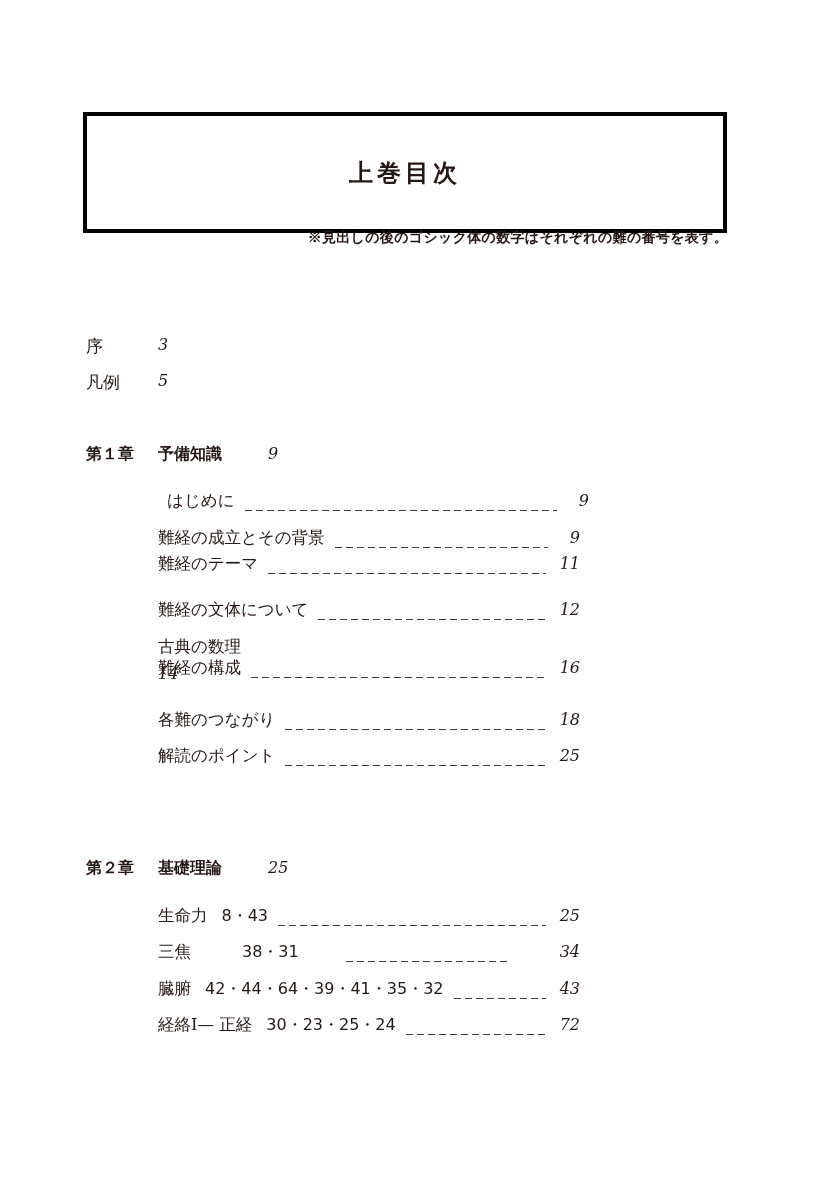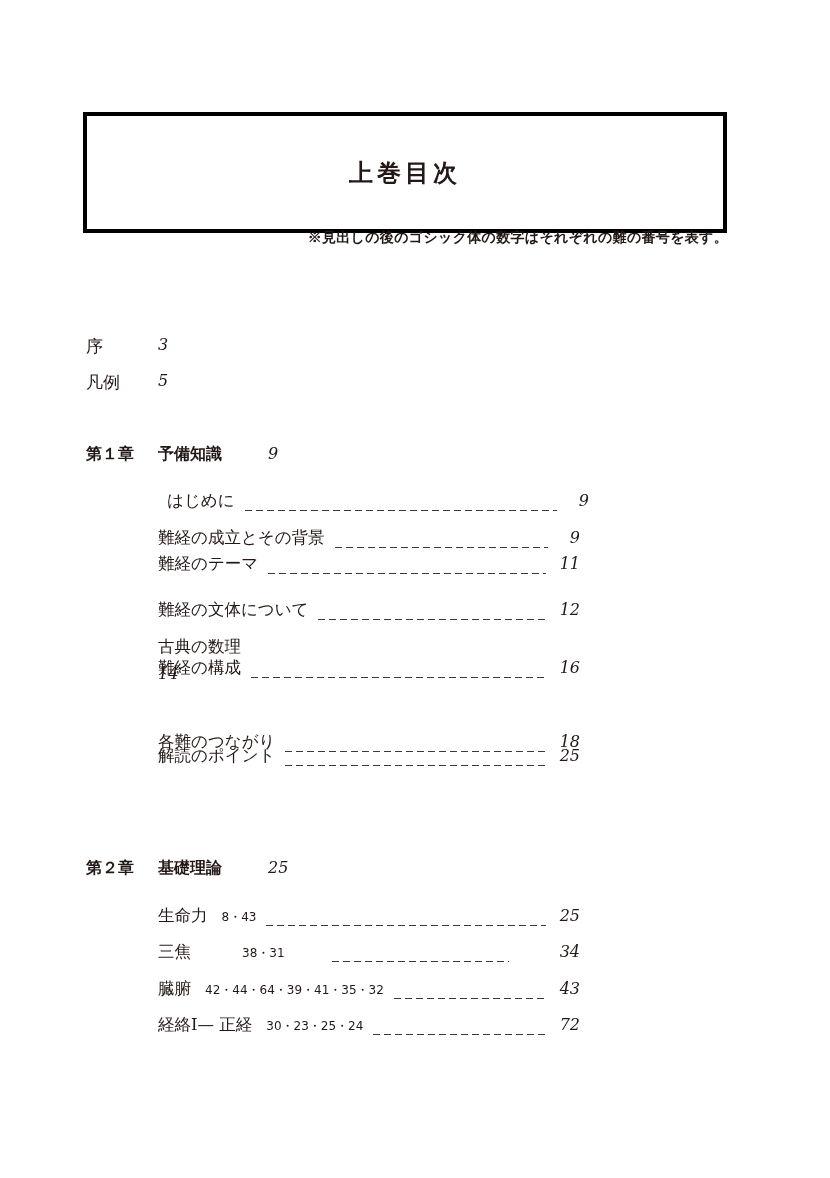--- a/index.html
+++ b/index.html
@@ -13,21 +13,21 @@
   }
   .title { font-size: 24px; font-weight: bold; letter-spacing: 4px; }
   .note { position: absolute; right: 102px; top: 229px; font-size: 14px; letter-spacing: 0.3px; font-weight: bold; }
   .front { position: absolute; left: 86px; font-size: 17px; }
   .front .num { position: absolute; left: 72px; font-style: italic; font-size: 16px; }
   .chapter { position: absolute; left: 86px; font-size: 16px; font-weight: bold; }
   .chapter .ch-label { display: inline-block; width: 72px; }
   .chapter .ch-page { position: absolute; font-style: italic; font-weight: normal; font-size: 16px; }
   .entry { position: absolute; left: 158px; width: 422px; height: 24px; font-size: 16.5px; display: flex; align-items: baseline; }
   .entry .label { white-space: nowrap; }
-  .entry .nums { white-space: nowrap; margin-left: 14px; font-size: 12px; }
+  .entry .nums { white-space: nowrap; margin-left: 14px; font-size: 16px; }
   .entry .leader {
     flex: 1; margin: 0 14px 0 10px; height: 12px; align-self: center; margin-top: 6px;
     background-image: repeating-linear-gradient(to right, #3a3a3a 0, #3a3a3a 7px, transparent 7px, transparent 11px);
     background-size: 100% 1.3px; background-repeat: no-repeat; background-position: bottom left;
   }
   .entry .page { font-style: italic; font-size: 16px; min-width: 18px; text-align: right; }
 </style>
 </head>
 <body>
 
@@ -73,21 +73,21 @@
 <div class="entry serif" style="top:636px;flex-direction:column;">
   <span class="label">古典の数理</span>
   <span class="leader"></span>
   <span class="page">14</span>
 </div>
 <div class="entry serif" style="top:657px;">
   <span class="label">難経の構成</span>
   <span class="leader"></span>
   <span class="page">16</span>
 </div>
-<div class="entry serif" style="top:709px;margin-top:22px;">
+<div class="entry serif" style="top:709px;">
   <span class="label">各難のつながり</span>
   <span class="leader"></span>
   <span class="page">18</span>
 </div>
 <div class="entry serif" style="top:745px;">
   <span class="label">解読のポイント</span>
   <span class="leader"></span>
   <span class="page">25</span>
 </div>
 

